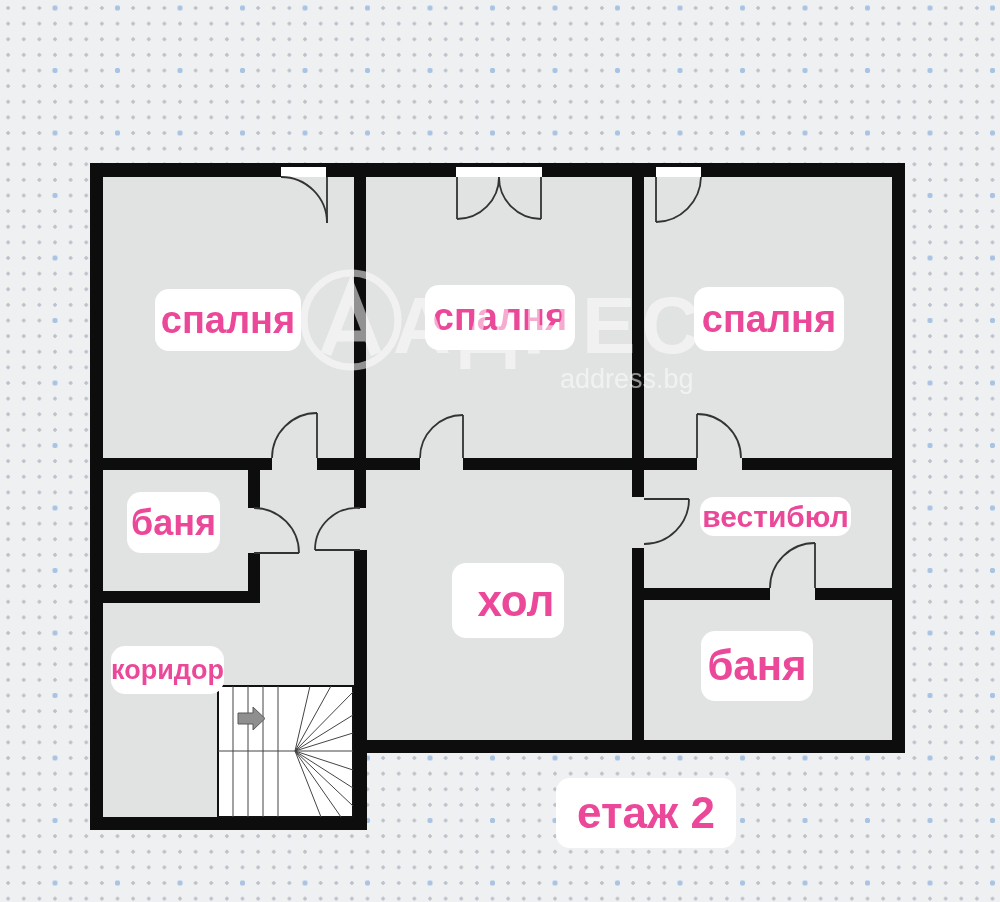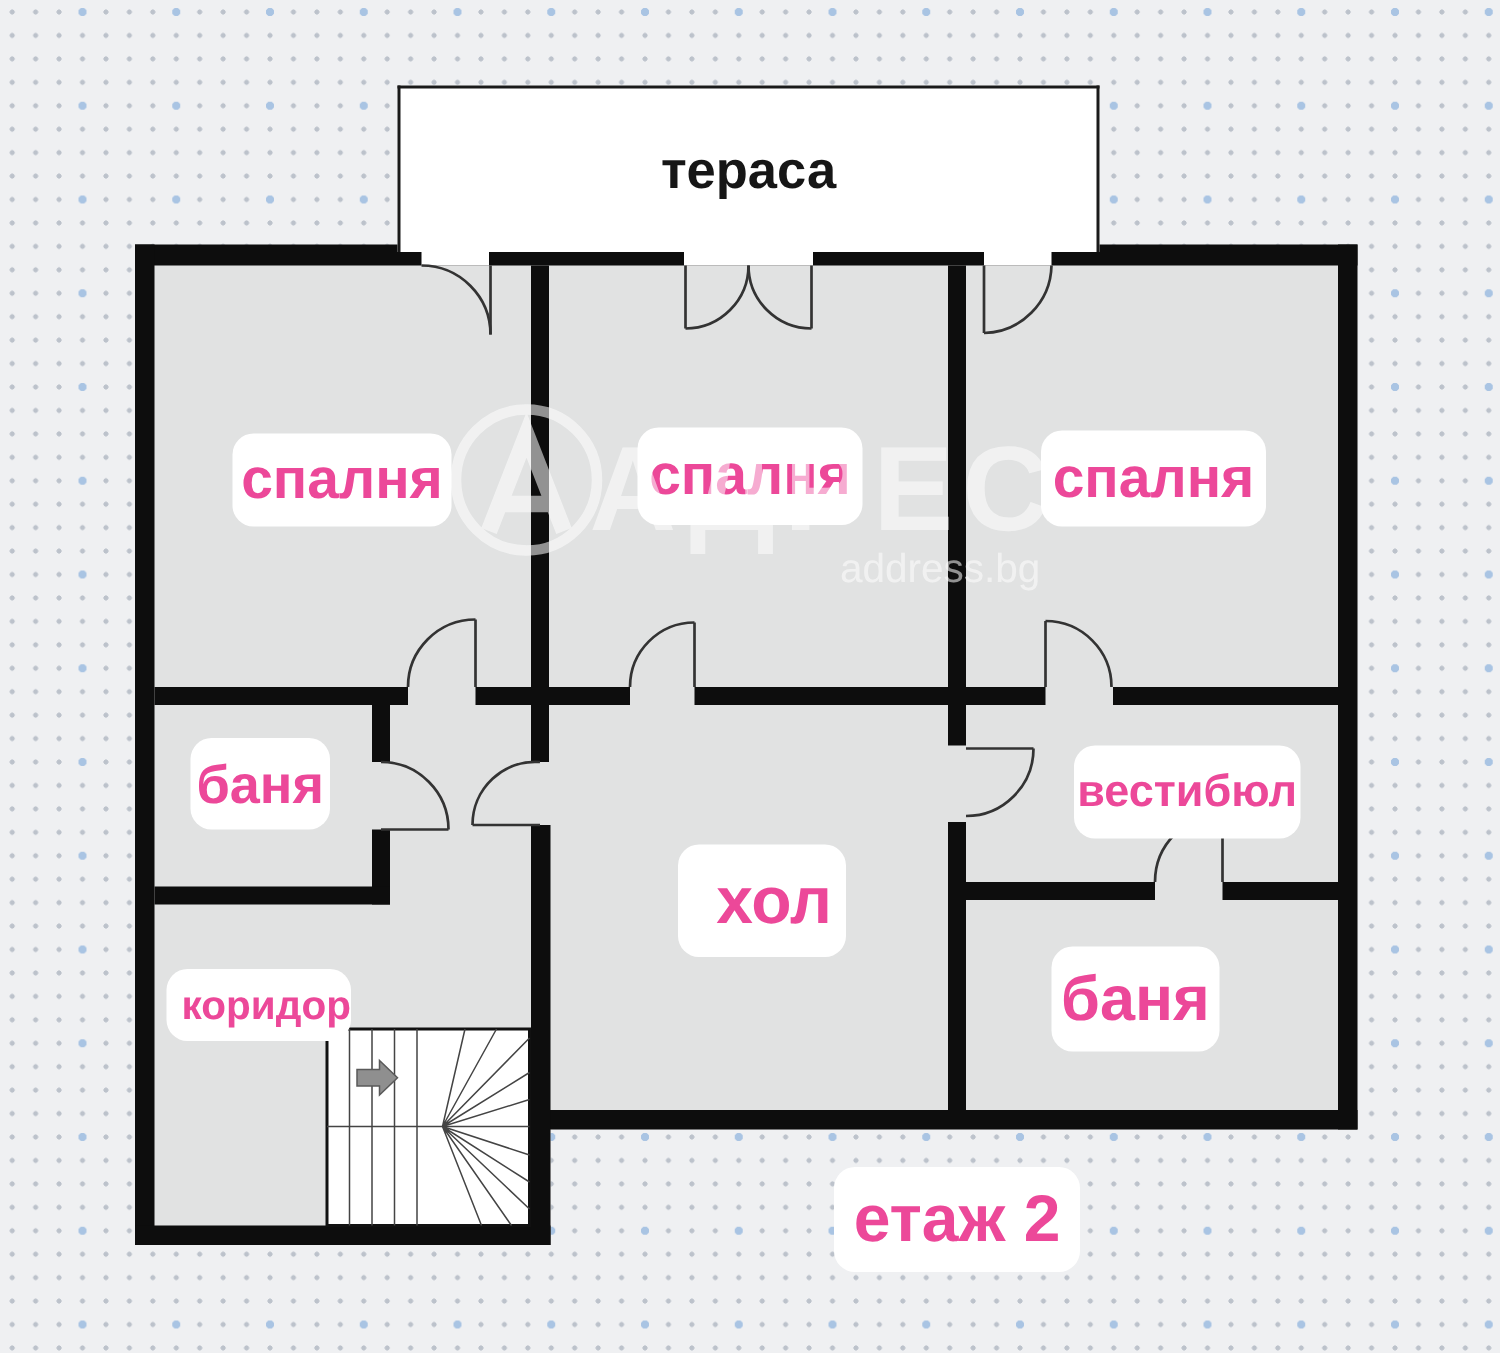--- a/index.html
+++ b/index.html
@@ -25,23 +25,20 @@
 
   <div class="floor" style="left:90px;top:168px;width:815px;height:585px;"></div>
   <div class="floor" style="left:90px;top:460px;width:277px;height:370px;"></div>
 
   <div class="wall" style="left:90px;top:163px;width:815px;height:14px;"></div>
   <div class="wall" style="left:90px;top:163px;width:13px;height:667px;"></div>
   <div class="wall" style="left:90px;top:817px;width:277px;height:13px;"></div>
   <div class="wall" style="left:354px;top:740px;width:551px;height:13px;"></div>
   <div class="wall" style="left:892px;top:163px;width:13px;height:590px;"></div>
 
-  <div class="terrace">
-    <span style="font-size:35px;font-weight:bold;color:#161616;">тераса</span>
-  </div>
 
   <div class="opening" style="left:281px;top:167px;width:45px;height:10px;"></div>
   <div class="opening" style="left:456px;top:167px;width:86px;height:10px;"></div>
   <div class="opening" style="left:656px;top:167px;width:45px;height:10px;"></div>
 
   <div class="wall" style="left:354px;top:177px;width:12px;height:331px;"></div>
   <div class="wall" style="left:354px;top:550px;width:13px;height:280px;"></div>
   <div class="wall" style="left:632px;top:177px;width:12px;height:281px;"></div>
   <div class="wall" style="left:632px;top:458px;width:12px;height:39px;"></div>
   <div class="wall" style="left:632px;top:548px;width:12px;height:192px;"></div>
@@ -105,30 +102,30 @@
     </div>
   <div class="pill" style="left:694px;top:287px;width:150px;height:64px;font-size:38px;">
       <span>спалня</span>
     </div>
   <div class="pill" style="left:127px;top:492px;width:93px;height:61px;font-size:36px;">
       <span>баня</span>
     </div>
   <div class="pill" style="left:452px;top:563px;width:96px;height:75px;font-size:44px;padding-left:16px;">
       <span>хол</span>
     </div>
-  <div class="pill" style="left:716px;top:497px;width:151px;height:62px;font-size:30px;">
+  <div class="pill" style="left:700px;top:497px;width:151px;height:39px;font-size:30px;">
       <span>вестибюл</span>
     </div>
   <div class="pill" style="left:701px;top:631px;width:112px;height:70px;font-size:42px;">
       <span>баня</span>
     </div>
-  <div class="pill" style="left:111px;top:646px;width:113px;height:48px;font-size:27px;padding-left:10px;">
+  <div class="pill" style="left:111px;top:646px;width:113px;height:48px;font-size:27px;">
       <span>коридор</span>
     </div>
-  <div class="pill" style="left:556px;top:778px;width:164px;height:70px;font-size:44px;">
+  <div class="pill" style="left:556px;top:778px;width:180px;height:70px;font-size:44px;">
       <span>етаж 2</span>
     </div>
 
   <svg width="1000" height="902" viewBox="0 0 1000 902">
     <g opacity="0.55">
       <circle cx="351" cy="320" r="47" fill="none" stroke="#ffffff" stroke-width="7"></circle>
       <path d="M326,354 L351,290 L376,354 M333,336 L369,336" fill="none" stroke="#ffffff" stroke-width="11"></path>
       <text x="393" y="353" font-size="80" font-weight="bold" letter-spacing="6" fill="#ffffff">АДРЕС</text>
       <text x="560" y="388" font-size="27" fill="#ffffff">address.bg</text>
     </g>

